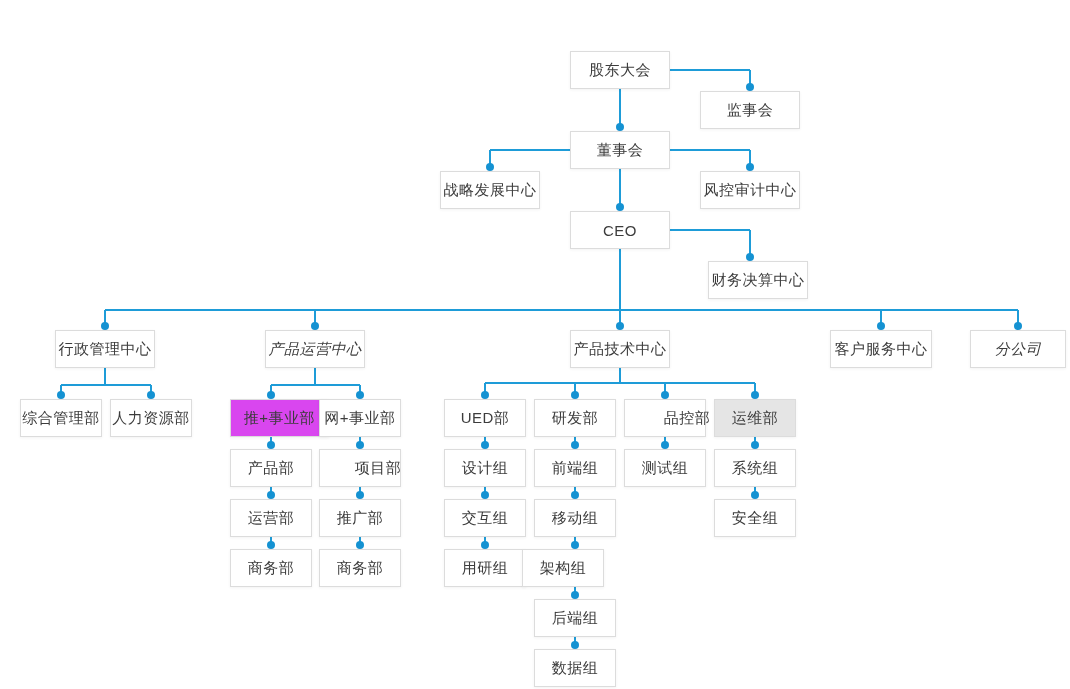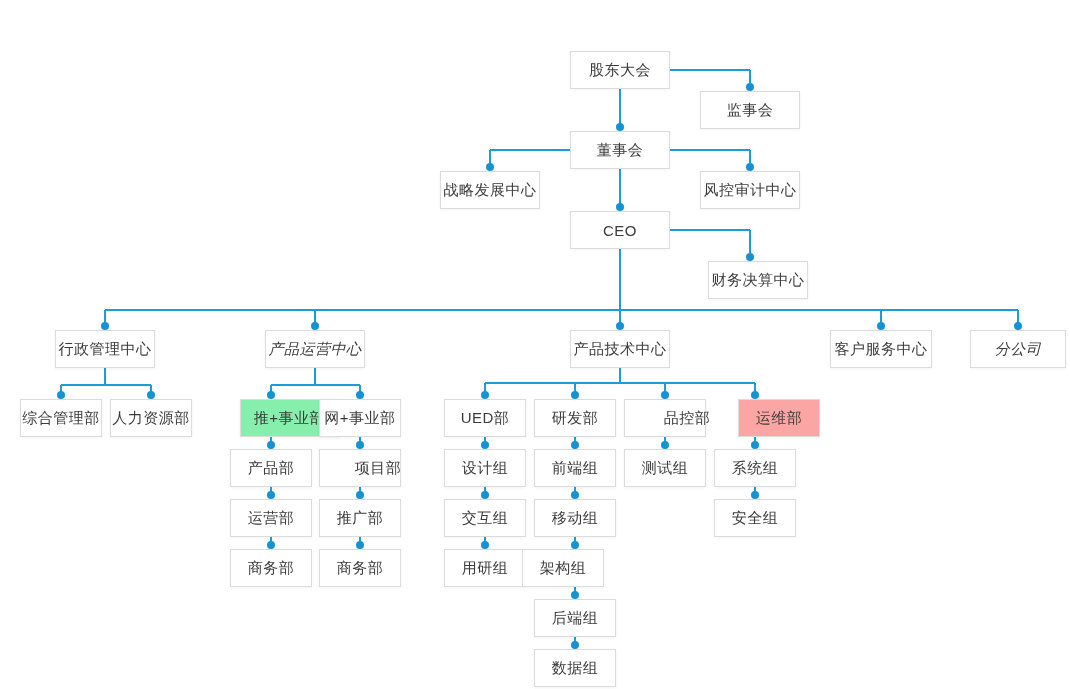--- a/index.html
+++ b/index.html
@@ -165,21 +165,21 @@
     </div>
     <div class="node" style="left: 970px; top: 330px; width: 96px; height: 38px; background: rgb(255, 255, 255); border-color: rgb(220, 220, 220); font-style: italic;">
       <span class="node-label" style="color: rgb(60, 60, 60);">分公司</span>
     </div>
     <div class="node" style="left: 20px; top: 399px; width: 82px; height: 38px; background: rgb(255, 255, 255); border-color: rgb(220, 220, 220);">
       <span class="node-label" style="color: rgb(60, 60, 60);">综合管理部</span>
     </div>
     <div class="node" style="left: 110px; top: 399px; width: 82px; height: 38px; background: rgb(255, 255, 255); border-color: rgb(220, 220, 220);">
       <span class="node-label" style="color: rgb(60, 60, 60);">人力资源部</span>
     </div>
-    <div class="node" style="left: 240px; top: 399px; width: 99px; height: 38px; background: #86efac; border-color: rgb(220, 220, 220);">
+    <div class="node" style="left: 230px; top: 399px; width: 99px; height: 38px; background: #d946ef; border-color: rgb(220, 220, 220);">
       <span class="node-label" style="color: rgb(60, 60, 60);">推+事业部</span>
     </div>
     <div class="node" style="left: 230px; top: 449px; width: 82px; height: 38px; background: rgb(255, 255, 255); border-color: rgb(220, 220, 220);">
       <span class="node-label" style="color: rgb(60, 60, 60);">产品部</span>
     </div>
     <div class="node" style="left: 230px; top: 499px; width: 82px; height: 38px; background: rgb(255, 255, 255); border-color: rgb(220, 220, 220);">
       <span class="node-label" style="color: rgb(60, 60, 60);">运营部</span>
     </div>
     <div class="node" style="left: 230px; top: 549px; width: 82px; height: 38px; background: rgb(255, 255, 255); border-color: rgb(220, 220, 220);">
       <span class="node-label" style="color: rgb(60, 60, 60);">商务部</span>
@@ -225,21 +225,21 @@
     </div>
     <div class="node" style="left: 534px; top: 649px; width: 82px; height: 38px; background: rgb(255, 255, 255); border-color: rgb(220, 220, 220);">
       <span class="node-label" style="color: rgb(60, 60, 60);">数据组</span>
     </div>
     <div class="node" style="left: 624px; top: 399px; width: 82px; height: 38px; background: rgb(255, 255, 255); border-color: rgb(220, 220, 220); padding-left: 44px;">
       <span class="node-label" style="color: rgb(60, 60, 60);">品控部</span>
     </div>
     <div class="node" style="left: 624px; top: 449px; width: 82px; height: 38px; background: rgb(255, 255, 255); border-color: rgb(220, 220, 220);">
       <span class="node-label" style="color: rgb(60, 60, 60);">测试组</span>
     </div>
-    <div class="node" style="left: 714px; top: 399px; width: 82px; height: 38px; background: #fca5a5; border-color: rgb(220, 220, 220); margin-left: 24px;">
+    <div class="node" style="left: 714px; top: 399px; width: 82px; height: 38px; background: #e5e5e5; border-color: rgb(220, 220, 220);">
       <span class="node-label" style="color: rgb(60, 60, 60);">运维部</span>
     </div>
     <div class="node" style="left: 714px; top: 449px; width: 82px; height: 38px; background: rgb(255, 255, 255); border-color: rgb(220, 220, 220);">
       <span class="node-label" style="color: rgb(60, 60, 60);">系统组</span>
     </div>
     <div class="node" style="left: 714px; top: 499px; width: 82px; height: 38px; background: rgb(255, 255, 255); border-color: rgb(220, 220, 220);">
       <span class="node-label" style="color: rgb(60, 60, 60);">安全组</span>
     </div>
   </div>
 

